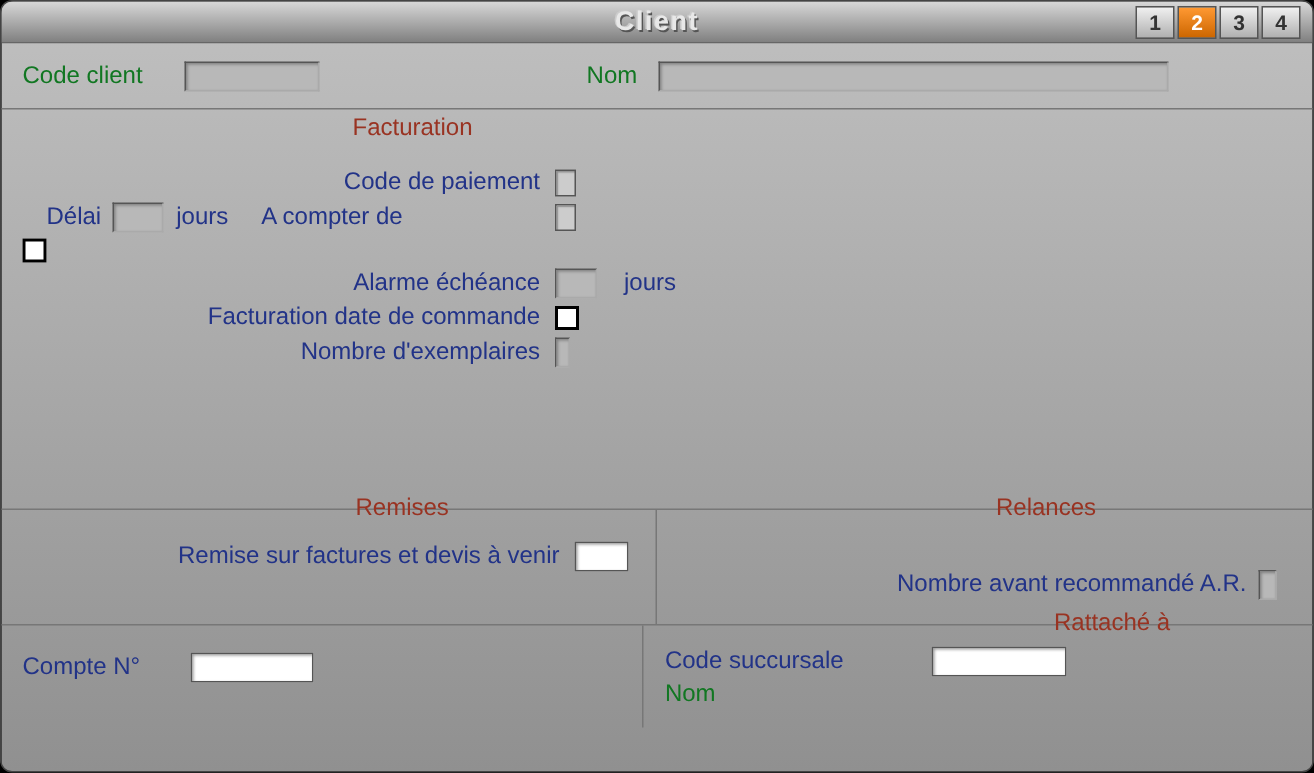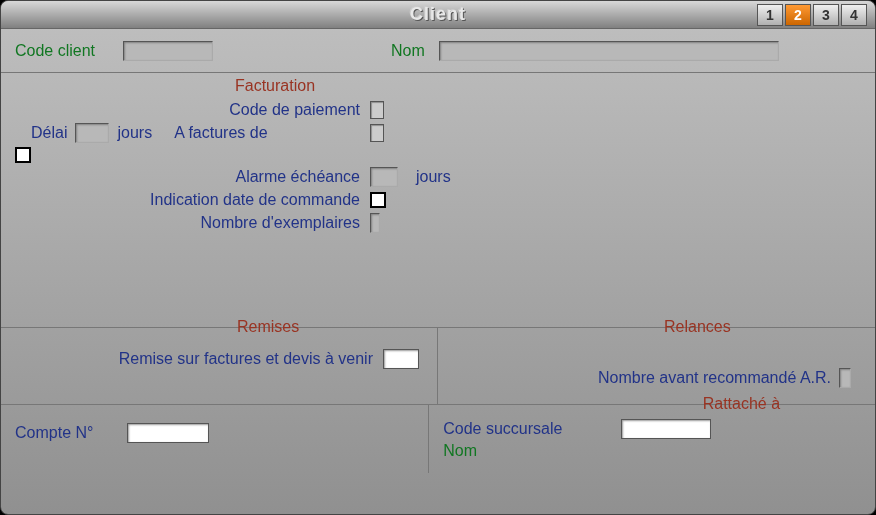--- a/index.html
+++ b/index.html
@@ -124,21 +124,21 @@
     border: 1px solid #555;
     box-shadow: inset 1px 1px 1px rgba(0,0,0,0.3);
     display: inline-block;
   }
   .fact-section {
     padding: 4px 14px 10px 14px;
   }
   .fact-title {
     text-align: left;
     padding-left: 220px;
-    margin-bottom: 6px;
+    margin-bottom: 18px;
   }
   .fact-row {
     display: flex;
     align-items: center;
     margin: 4px 0;
   }
   .fact-label {
     width: 355px;
     text-align: right;
     padding-right: 10px;
@@ -232,37 +232,37 @@
       <div class="fact-row">
         <span class="label-navy fact-label">Code de paiement</span>
         <span class="small-box"></span>
       </div>
 
       <div class="fact-row">
         <div style="width:355px; text-align:right; padding-right:10px; display:flex; justify-content:flex-start; align-items:center; gap:8px; padding-left:16px;">
           <span class="label-navy">Délai</span>
           <input class="input-flat" style="width: 34px;" value="">
           <span class="label-navy">jours</span>
-          <span class="label-navy" style="margin-left:14px;">A factures de</span>
+          <span class="label-navy" style="margin-left:14px;">A compter de</span>
         </div>
         <span class="small-box"></span>
       </div>
 
       <div class="fact-row">
         <span class="check-box"></span>
       </div>
 
       <div class="fact-row">
         <span class="label-navy fact-label">Alarme échéance</span>
         <input class="input-flat" style="width: 28px;" value="">
         <span class="label-navy" style="margin-left:18px;">jours</span>
       </div>
 
       <div class="fact-row">
-        <span class="label-navy fact-label">Indication date de commande</span>
+        <span class="label-navy fact-label">Facturation date de commande</span>
         <span class="check-box"></span>
       </div>
 
       <div class="fact-row">
         <span class="label-navy fact-label">Nombre d'exemplaires</span>
         <input class="input-flat" style="width: 10px;" value="">
       </div>
 
       <div style="height:80px;"></div>
     </div>

